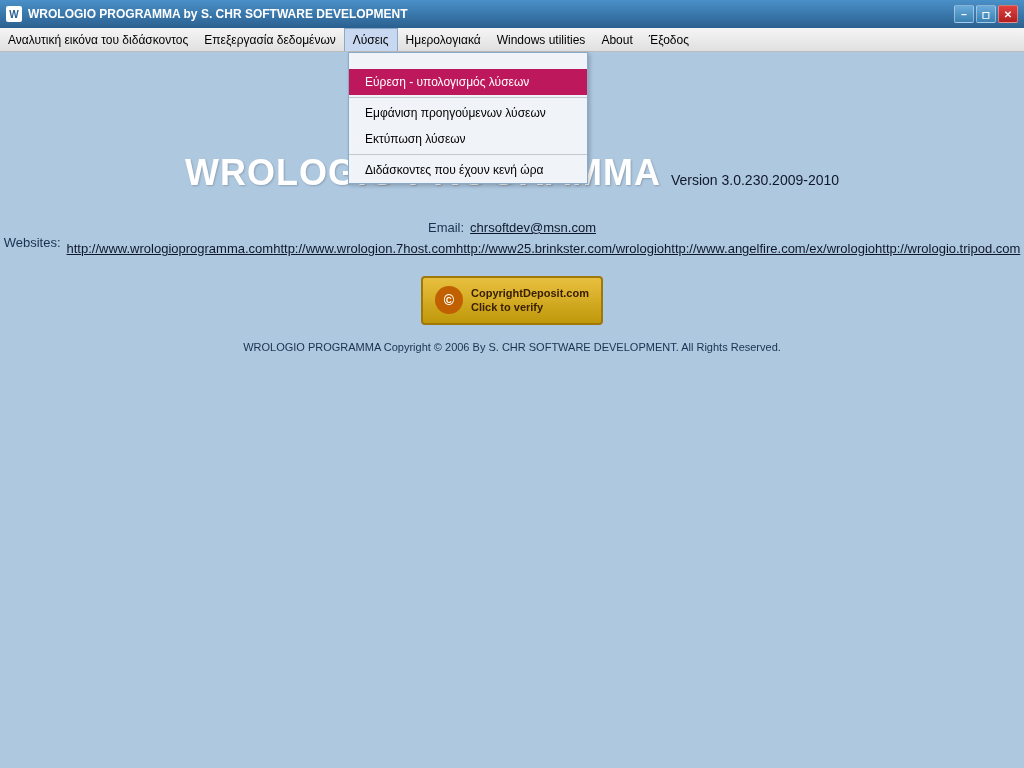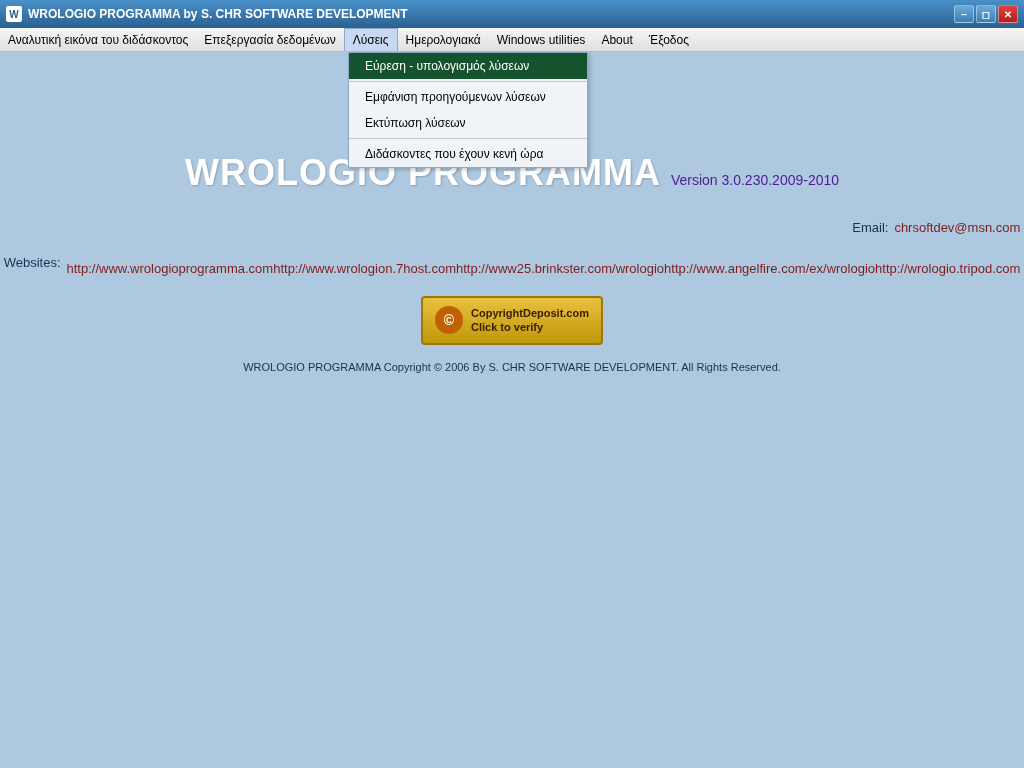--- a/index.html
+++ b/index.html
@@ -110,22 +110,23 @@
 
     .dropdown-item {
       padding: 6px 16px;
       cursor: pointer;
       font-size: 12px;
       color: #000;
       white-space: nowrap;
     }
 
     .dropdown-item.highlighted {
-      background: #14532d;
-      color: white;
+      background: #be185d;
+      color: white;
+      margin-top: 16px;
     }
 
     .dropdown-separator {
       height: 1px;
       background: #c0c8d0;
       margin: 2px 0;
     }
 
     
     #main-content {
@@ -142,52 +143,53 @@
     #app-title {
       font-size: 36px;
       font-weight: bold;
       color: white;
       text-shadow: 1px 1px 2px rgba(0,0,0,0.2);
       letter-spacing: 1px;
     }
 
     #app-version {
       font-size: 14px;
-      color: #4c1d95;
+      color: #0f172a;
       font-weight: normal;
       margin-left: 10px;
       vertical-align: middle;
     }
 
     #title-row {
       display: flex;
       align-items: baseline;
       margin-bottom: 26px;
     }
 
     #info-section {
       display: flex;
       flex-direction: column;
-      align-items: flex-end;
-      gap: 20px;
+      align-items: center;
+      gap: 0;
     }
 
     .info-row {
       display: flex;
       gap: 6px;
       align-items: center;
     }
 
     .info-label {
       color: #1a3050;
       font-size: 13px;
     }
 
     .info-link {
-      color: #7f1d1d;
+      color: #0f172a;
+      text-decoration: underline;
       cursor: pointer;
       font-size: 13px;
     }
 
     #websites-section {
       display: flex;
       flex-direction: row;
       align-items: flex-start;
       margin-top: 6px;
     }

